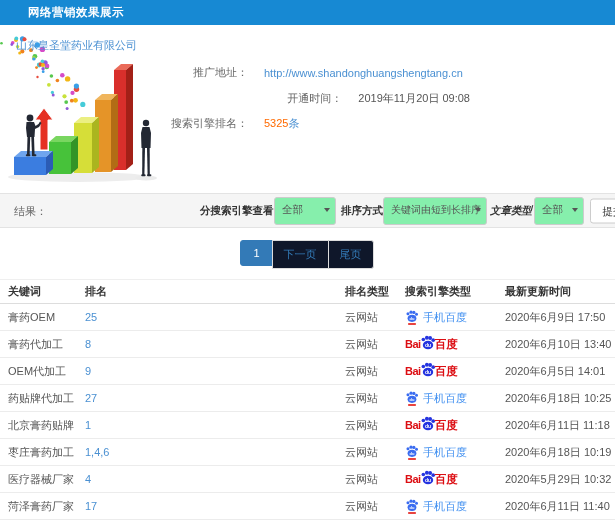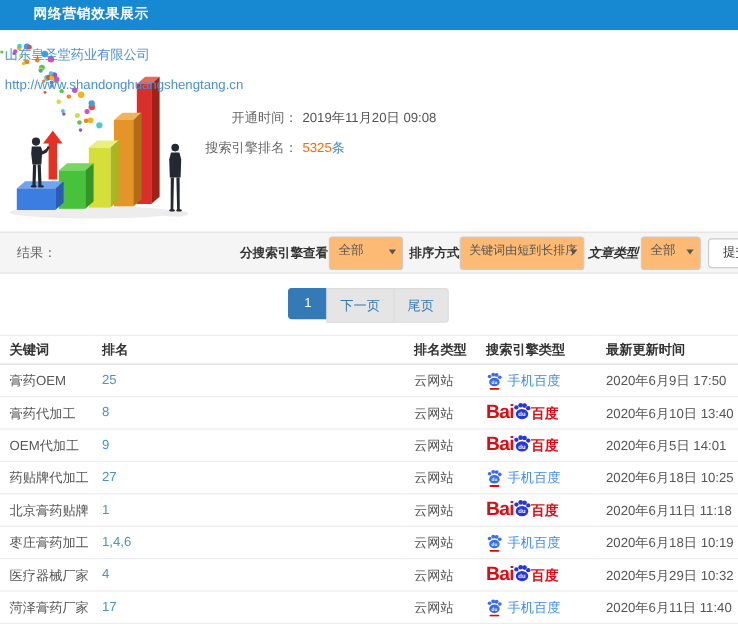--- a/index.html
+++ b/index.html
@@ -10,59 +10,59 @@
   }
   
   .topbar{position:absolute;top:0;left:0;width:615px;height:25px;background:#1789d3;}
   .topbar .title{display:block;padding-left:28px;line-height:25px;color:#fff;
     font-size:11.5px;font-weight:bold;letter-spacing:.5px;}
   
   .hero-svg{position:absolute;top:30px;left:0;width:185px;height:160px;}
   
   .info-row{position:absolute;left:0;width:470px;display:flex;align-items:center;font-size:11px;}
   .info-row .lbl{display:inline-block;width:248px;text-align:right;color:#666;}
-  .info-row .val{margin-left:4px;color:#555;}
+  .info-row .val{margin-left:16px;color:#555;}
   .val.link{color:#4a90d2;cursor:pointer;}
   .rank-num{color:#ff6a00;}
   .rank-unit{color:#4a90d2;}
   
   .filterbar{position:absolute;top:193px;left:0;width:615px;height:35px;
     background:#f5f5f5;border-top:1px solid #e3e3e3;border-bottom:1px solid #e3e3e3;
     box-sizing:border-box;}
   .filterbar>*{position:absolute;top:50%;transform:translateY(-50%);white-space:nowrap;}
   .f-result{left:14px;font-size:11px;color:#666;}
   .f-lbl{font-size:10.5px;font-weight:bold;color:#333;}
   .f-lbl.engine{left:200px;} .f-lbl.sort{left:341px;} .f-lbl.type{left:490px;font-style:italic;}
-  .select{height:28px;line-height:23px;background:#fdba74;border:1px solid #ccc;border-radius:3px;
+  .select{height:28px;line-height:23px;background:#86efac;border:1px solid #ccc;border-radius:3px;
     box-sizing:border-box;font-size:10.5px;color:#555;padding:0 16px 0 7px;overflow:hidden;cursor:pointer;}
   .select .caret{position:absolute;right:5px;top:10px;width:0;height:0;
     border-left:3.5px solid transparent;border-right:3.5px solid transparent;border-top:4.5px solid #555;}
   .sel-engine{left:274px;width:62px;}
   .sel-sort{left:383px;width:104px;font-size:10px;padding-right:13px;}
   .sel-type{left:534px;width:50px;}
   .submit-btn{left:590px;width:46px;height:25px;background:#fff;border:1px solid #ccc;border-radius:3px;
     box-sizing:border-box;font-size:10.5px;color:#333;line-height:23px;text-align:center;cursor:pointer;}
   
   .pager{position:absolute;top:240px;left:0;width:615px;text-align:center;font-size:11px;}
   .pager span{display:inline-block;vertical-align:top;padding:6px 11px;border:1px solid #ddd;
-    background:#e5e5e5;color:#337ab7;cursor:pointer;margin-left:-1px;}
+    background:#0f172a;color:#337ab7;cursor:pointer;margin-left:-1px;}
   .pager .active{background:#337ab7;border-color:#337ab7;color:#fff;border-radius:3px 0 0 3px;padding:6px 12px;}
   .pager .last{border-radius:0 3px 3px 0;}
   
   .results{position:absolute;top:279px;left:0;width:615px;border-collapse:collapse;font-size:11px;}
   .results th{height:23px;text-align:left;font-weight:bold;color:#333;padding:0 0 0 8px;
     border-top:1px solid #efefef;border-bottom:1px solid #ddd;}
   .results td{height:26px;color:#555;padding:0 0 0 8px;border-bottom:1px solid #ececec;}
   .rank-link{color:#4a90d2;text-decoration:none;cursor:pointer;}
   .engine-wrap{display:flex;align-items:center;}
   .mobile-logo{display:flex;align-items:center;}
   .mobile-logo svg{width:14px;height:15px;margin-right:4px;}
   .mobile-logo .mlabel{color:#3e8ef0;font-size:11px;}
   .baidu-logo{display:flex;align-items:center;}
-  .baidu-logo .bai{color:#dc0d12;font-weight:bold;font-size:16px;letter-spacing:-.5px;}
+  .baidu-logo .bai{color:#dc0d12;font-weight:bold;font-size:11px;letter-spacing:-.5px;}
   .baidu-logo svg{width:16px;height:15px;margin:0 -1px 3px -1px;}
   .baidu-logo .bcn{color:#dc0d12;font-weight:bold;font-size:11.5px;}
 </style>
 </head>
 <body>
 
 <div class="topbar">
   <span class="title">网络营销效果展示</span>
 </div>
 
@@ -160,23 +160,24 @@
     <path d="M147 118 L149.7 118 L149.8 145 L147.6 145 Z"></path>
     <rect x="141.2" y="144.3" width="4.4" height="2" rx="1"></rect>
     <rect x="147" y="144.3" width="4.4" height="2" rx="1"></rect>
   </g>
 </svg>
 
 <div class="info-row" style="top:38px;">
   <span class="val link">山东皇圣堂药业有限公司</span>
 </div>
 <div class="info-row" style="top:65px;">
+  <span class="lbl">推广地址：</span>
   <span class="val link">http://www.shandonghuangshengtang.cn</span>
 </div>
-<div class="info-row" style="top:91px;">
+<div class="info-row" style="top:91px;justify-content:flex-end;">
   <span class="lbl">开通时间：</span>
   <span class="val">2019年11月20日 09:08</span>
 </div>
 <div class="info-row" style="top:116px;">
   <span class="lbl">搜索引擎排名：</span>
   <span class="val"><span class="rank-num">5325</span><span class="rank-unit">条</span></span>
 </div>
 
 <div class="filterbar">
   <span class="f-result">结果：</span>

